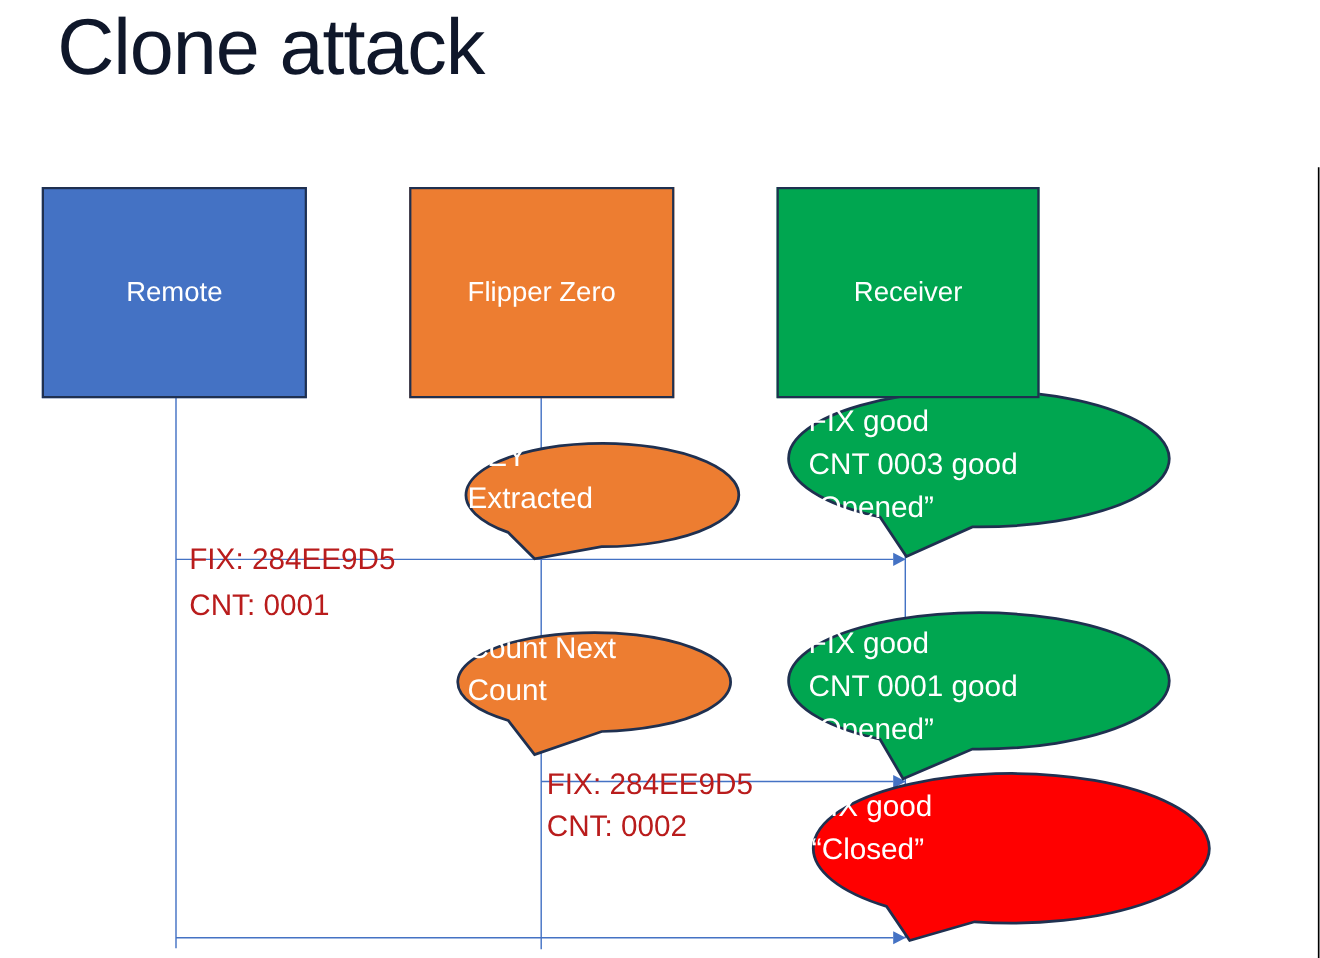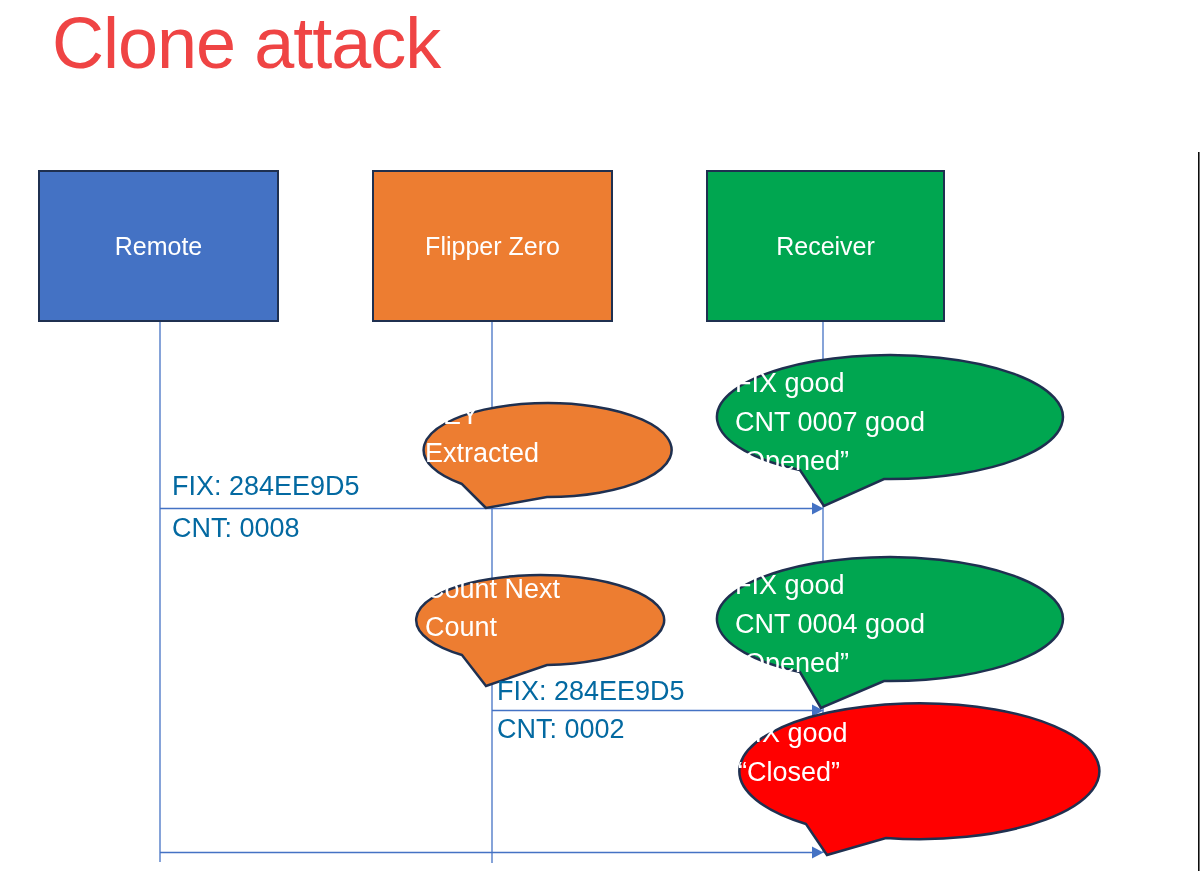--- a/index.html
+++ b/index.html
@@ -2,32 +2,32 @@
 <html><head>
 <meta charset="utf-8">
 <style>
   html,body{margin:0;padding:0;background:#fff;}
   .slide{
     position:relative;width:1200px;height:871px;background:#ffffff;
     font-family:"Liberation Sans",sans-serif;overflow:hidden;
   }
   .title{
     position:absolute;left:52px;top:2px;font-size:72px;font-weight:300;
-    color:#ef4444;letter-spacing:-1px;white-space:nowrap;
+    color:#0f172a;letter-spacing:-1px;white-space:nowrap;
   }
   .layer{position:absolute;left:0;top:0;}
   .actor{
-    position:absolute;top:170px;width:241px;height:152px;box-sizing:border-box;
+    position:absolute;top:170px;width:241px;height:192px;box-sizing:border-box;
     border:2.5px solid #1F3050;display:flex;align-items:center;justify-content:center;
     color:#fff;font-size:25px;
   }
   .actor-remote{left:38px;background:#4472C4;}
   .actor-flipper{left:372px;background:#ED7D31;}
   .actor-receiver{left:706px;width:239px;background:#00A650;}
-  .msg{position:absolute;font-size:27px;color:#0369a1;white-space:nowrap;}
+  .msg{position:absolute;font-size:27px;color:#b91c1c;white-space:nowrap;margin-top:22px;}
   .msg-fix-1{left:172px;top:471px;}
   .msg-cnt-1{left:172px;top:513px;}
   .msg-fix-2{left:497px;top:676px;}
   .msg-cnt-2{left:497px;top:714px;text-align:center;}
   .callout-text{
     position:absolute;color:#fff;font-size:27px;text-align:left;line-height:39px;
     white-space:nowrap;
   }
   .ct-1{left:425px;top:396px;width:240px;line-height:38px;}
   .ct-2{left:735px;top:364px;width:320px;}
@@ -74,40 +74,40 @@
     <span>Remote</span>
   </div>
   <div class="actor actor-receiver">
     <span>Receiver</span>
   </div>
   <div class="actor actor-flipper">
     <span>Flipper Zero</span>
   </div>
 
   <div class="msg msg-fix-1">FIX: 284EE9D5</div>
-  <div class="msg msg-cnt-1">CNT: 0008</div>
+  <div class="msg msg-cnt-1">CNT: 0001</div>
   <div class="msg msg-fix-2">FIX: 284EE9D5</div>
   <div class="msg msg-cnt-2">CNT: 0002</div>
 
   <div class="callout-text ct-1">
     <div>KEY</div>
     <div>Extracted</div>
   </div>
   <div class="callout-text ct-2">
     <div>FIX good</div>
-    <div>CNT 0007 good</div>
+    <div>CNT 0003 good</div>
     <div>“Opened”</div>
   </div>
   <div class="callout-text ct-3">
     <div>Count Next</div>
     <div>Count</div>
   </div>
   <div class="callout-text ct-4">
     <div>FIX good</div>
-    <div>CNT 0004 good</div>
+    <div>CNT 0001 good</div>
     <div>“Opened”</div>
   </div>
   <div class="callout-text ct-5">
     <div>FIX good</div>
     <div>“Closed”</div>
   </div>
 
 </div>
 
 </body></html>

